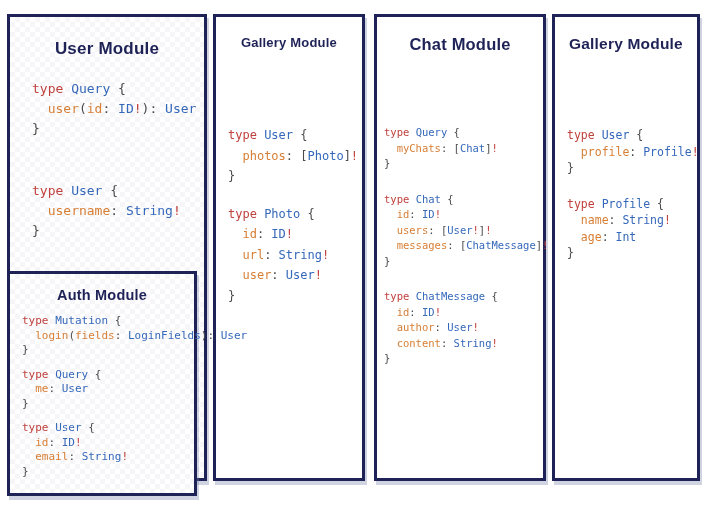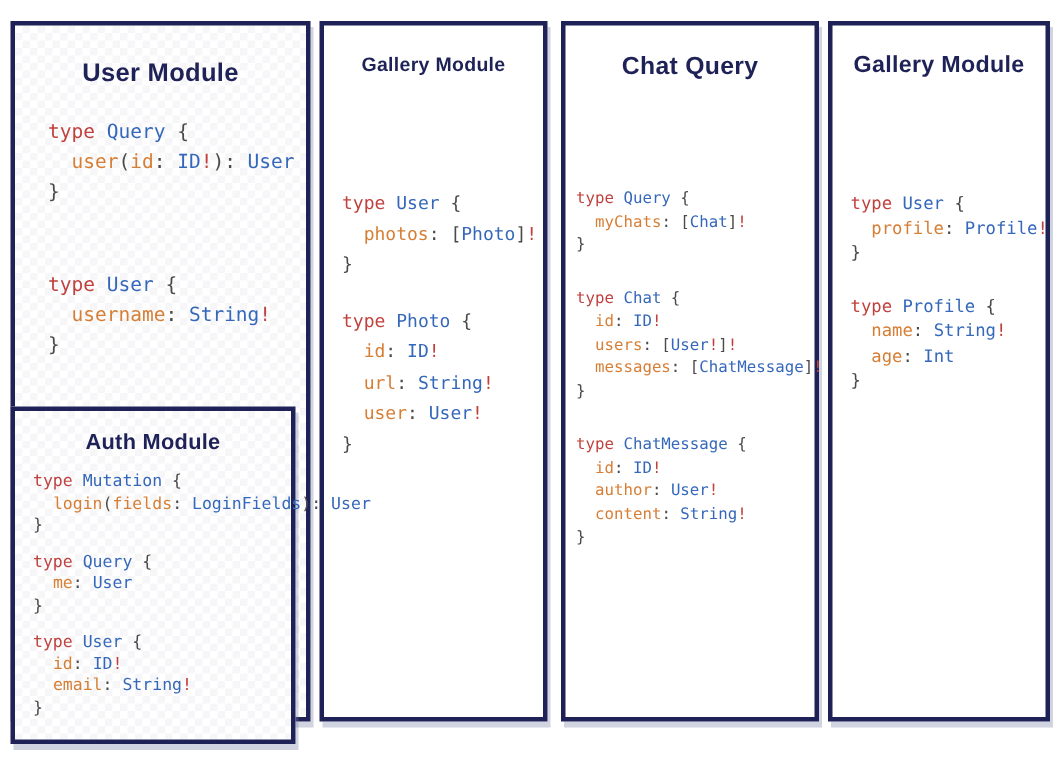--- a/index.html
+++ b/index.html
@@ -70,21 +70,21 @@
     <h2>User Module</h2>
     <div class="code" id="code-user"><div class="code-block"><div class="code-line"><span class="tk-k">type</span><span class="tk-p"> </span><span class="tk-t">Query</span><span class="tk-p"> {</span></div><div class="code-line"><span class="tk-p">  </span><span class="tk-f">user</span><span class="tk-p">(</span><span class="tk-f">id</span><span class="tk-p">: </span><span class="tk-t">ID</span><span class="tk-b">!</span><span class="tk-p">): </span><span class="tk-t">User</span></div><div class="code-line"><span class="tk-p">}</span></div></div><div class="code-block"><div class="code-line"><span class="tk-k">type</span><span class="tk-p"> </span><span class="tk-t">User</span><span class="tk-p"> {</span></div><div class="code-line"><span class="tk-p">  </span><span class="tk-f">username</span><span class="tk-p">: </span><span class="tk-t">String</span><span class="tk-b">!</span></div><div class="code-line"><span class="tk-p">}</span></div></div></div>
   </div>
 
   <div class="panel" id="panel-gallery">
     <h2>Gallery Module</h2>
     <div class="code" id="code-gallery"><div class="code-block"><div class="code-line"><span class="tk-k">type</span><span class="tk-p"> </span><span class="tk-t">User</span><span class="tk-p"> {</span></div><div class="code-line"><span class="tk-p">  </span><span class="tk-f">photos</span><span class="tk-p">: [</span><span class="tk-t">Photo</span><span class="tk-p">]</span><span class="tk-b">!</span></div><div class="code-line"><span class="tk-p">}</span></div></div><div class="code-block"><div class="code-line"><span class="tk-k">type</span><span class="tk-p"> </span><span class="tk-t">Photo</span><span class="tk-p"> {</span></div><div class="code-line"><span class="tk-p">  </span><span class="tk-f">id</span><span class="tk-p">: </span><span class="tk-t">ID</span><span class="tk-b">!</span></div><div class="code-line"><span class="tk-p">  </span><span class="tk-f">url</span><span class="tk-p">: </span><span class="tk-t">String</span><span class="tk-b">!</span></div><div class="code-line"><span class="tk-p">  </span><span class="tk-f">user</span><span class="tk-p">: </span><span class="tk-t">User</span><span class="tk-b">!</span></div><div class="code-line"><span class="tk-p">}</span></div></div></div>
   </div>
 
   <div class="panel" id="panel-chat">
-    <h2>Chat Query</h2>
+    <h2>Chat Module</h2>
     <div class="code" id="code-chat"><div class="code-block"><div class="code-line"><span class="tk-k">type</span><span class="tk-p"> </span><span class="tk-t">Query</span><span class="tk-p"> {</span></div><div class="code-line"><span class="tk-p">  </span><span class="tk-f">myChats</span><span class="tk-p">: [</span><span class="tk-t">Chat</span><span class="tk-p">]</span><span class="tk-b">!</span></div><div class="code-line"><span class="tk-p">}</span></div></div><div class="code-block"><div class="code-line"><span class="tk-k">type</span><span class="tk-p"> </span><span class="tk-t">Chat</span><span class="tk-p"> {</span></div><div class="code-line"><span class="tk-p">  </span><span class="tk-f">id</span><span class="tk-p">: </span><span class="tk-t">ID</span><span class="tk-b">!</span></div><div class="code-line"><span class="tk-p">  </span><span class="tk-f">users</span><span class="tk-p">: [</span><span class="tk-t">User</span><span class="tk-b">!</span><span class="tk-p">]</span><span class="tk-b">!</span></div><div class="code-line"><span class="tk-p">  </span><span class="tk-f">messages</span><span class="tk-p">: [</span><span class="tk-t">ChatMessage</span><span class="tk-p">]</span><span class="tk-b">!</span></div><div class="code-line"><span class="tk-p">}</span></div></div><div class="code-block"><div class="code-line"><span class="tk-k">type</span><span class="tk-p"> </span><span class="tk-t">ChatMessage</span><span class="tk-p"> {</span></div><div class="code-line"><span class="tk-p">  </span><span class="tk-f">id</span><span class="tk-p">: </span><span class="tk-t">ID</span><span class="tk-b">!</span></div><div class="code-line"><span class="tk-p">  </span><span class="tk-f">author</span><span class="tk-p">: </span><span class="tk-t">User</span><span class="tk-b">!</span></div><div class="code-line"><span class="tk-p">  </span><span class="tk-f">content</span><span class="tk-p">: </span><span class="tk-t">String</span><span class="tk-b">!</span></div><div class="code-line"><span class="tk-p">}</span></div></div></div>
   </div>
 
   <div class="panel" id="panel-profile">
     <h2>Gallery Module</h2>
     <div class="code" id="code-profile"><div class="code-block"><div class="code-line"><span class="tk-k">type</span><span class="tk-p"> </span><span class="tk-t">User</span><span class="tk-p"> {</span></div><div class="code-line"><span class="tk-p">  </span><span class="tk-f">profile</span><span class="tk-p">: </span><span class="tk-t">Profile</span><span class="tk-b">!</span></div><div class="code-line"><span class="tk-p">}</span></div></div><div class="code-block"><div class="code-line"><span class="tk-k">type</span><span class="tk-p"> </span><span class="tk-t">Profile</span><span class="tk-p"> {</span></div><div class="code-line"><span class="tk-p">  </span><span class="tk-f">name</span><span class="tk-p">: </span><span class="tk-t">String</span><span class="tk-b">!</span></div><div class="code-line"><span class="tk-p">  </span><span class="tk-f">age</span><span class="tk-p">: </span><span class="tk-t">Int</span></div><div class="code-line"><span class="tk-p">}</span></div></div></div>
   </div>
 
   <div class="panel checker" id="auth-box">
     <h2>Auth Module</h2>

